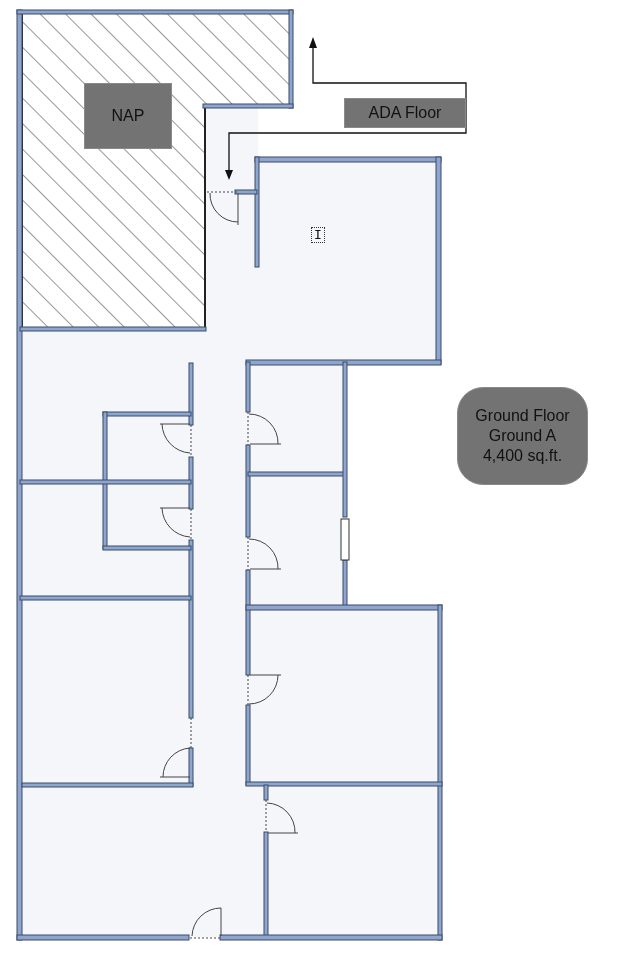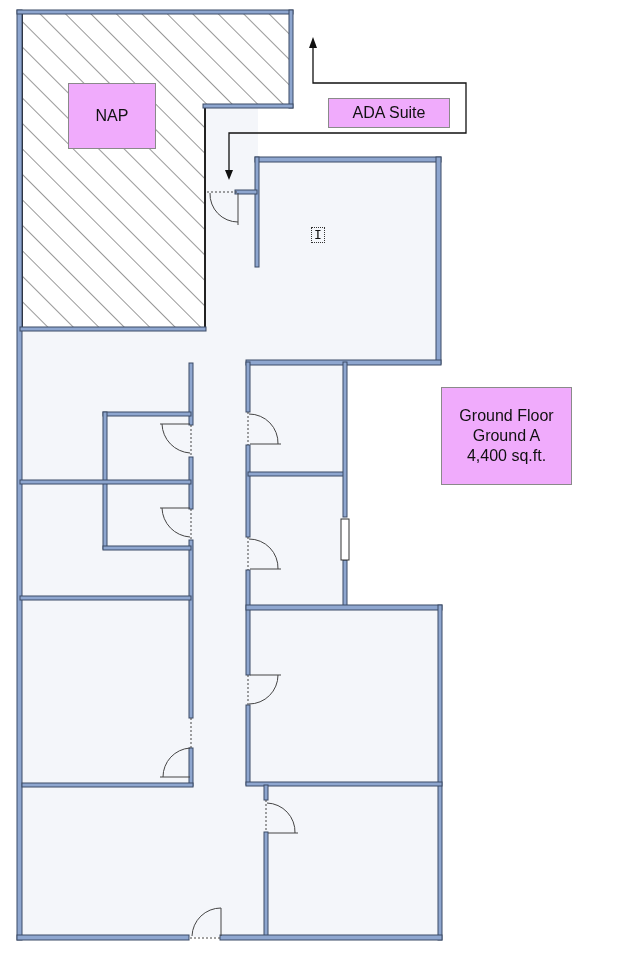--- a/index.html
+++ b/index.html
@@ -1,21 +1,21 @@
 <!DOCTYPE html>
 <html><head>
 <meta charset="utf-8">
 <style>
   html, body { margin: 0; padding: 0; background: #ffffff; }
   body { width: 618px; height: 961px; position: relative; overflow: hidden; font-family: "Liberation Sans", sans-serif; }
   #plan { position: absolute; left: 0; top: 0; }
-  .label-box { position: absolute; background: #f0abfc; border: 1px solid #8a8a8a; box-sizing: border-box; display: flex; align-items: center; justify-content: center; text-align: center; color: #111; font-family: "Liberation Sans", sans-serif; }
+  .label-box { position: absolute; background: #737373; border: 1px solid #8a8a8a; box-sizing: border-box; display: flex; align-items: center; justify-content: center; text-align: center; color: #111; font-family: "Liberation Sans", sans-serif; margin-left: 16px; }
   .nap { left: 68px; top: 83px; width: 88px; height: 66px; font-size: 16px; }
   .ada { left: 328px; top: 98px; width: 122px; height: 30px; font-size: 16px; }
-  .suite { left: 441px; top: 387px; width: 131px; height: 98px; font-size: 16px; line-height: 20px; flex-direction: column; }
+  .suite { left: 441px; top: 387px; width: 131px; height: 98px; font-size: 16px; line-height: 20px; flex-direction: column; border-radius: 26px; }
   .cursor { position: absolute; left: 311px; top: 227px; width: 14px; height: 16px; border: 1px dotted #333; box-sizing: border-box; font-size: 13px; line-height: 14px; text-align: center; color: #111; font-family: "DejaVu Sans Mono", monospace; }
 </style>
 </head>
 <body>
 
 <svg id="plan" width="618" height="961" viewBox="0 0 618 961" xmlns="http://www.w3.org/2000/svg">
   <defs>
     <pattern id="hatch" patternUnits="userSpaceOnUse" width="18" height="18" patternTransform="rotate(-45)">
       <line x1="0" y1="0" x2="0" y2="18" stroke="#333" stroke-width="1"></line>
     </pattern>
@@ -132,19 +132,19 @@
   </g>
 
   <g fill="none" stroke="#111" stroke-width="1.3">
     <polyline points="229,172 229,133 466,133 466,83 313,83 313,45"></polyline>
     <polygon points="309,48 313,37 317,48" fill="#111" stroke="none"></polygon>
     <polygon points="225,170 229,180 233,170" fill="#111" stroke="none"></polygon>
   </g>
 </svg>
 
 <div class="label-box nap">NAP</div>
-<div class="label-box ada">ADA Suite</div>
+<div class="label-box ada">ADA Floor</div>
 <div class="label-box suite">
   <span>Ground Floor</span>
   <span>Ground A</span>
   <span>4,400 sq.ft.</span>
 </div>
 <div class="cursor">I</div>
 
 </body></html>

